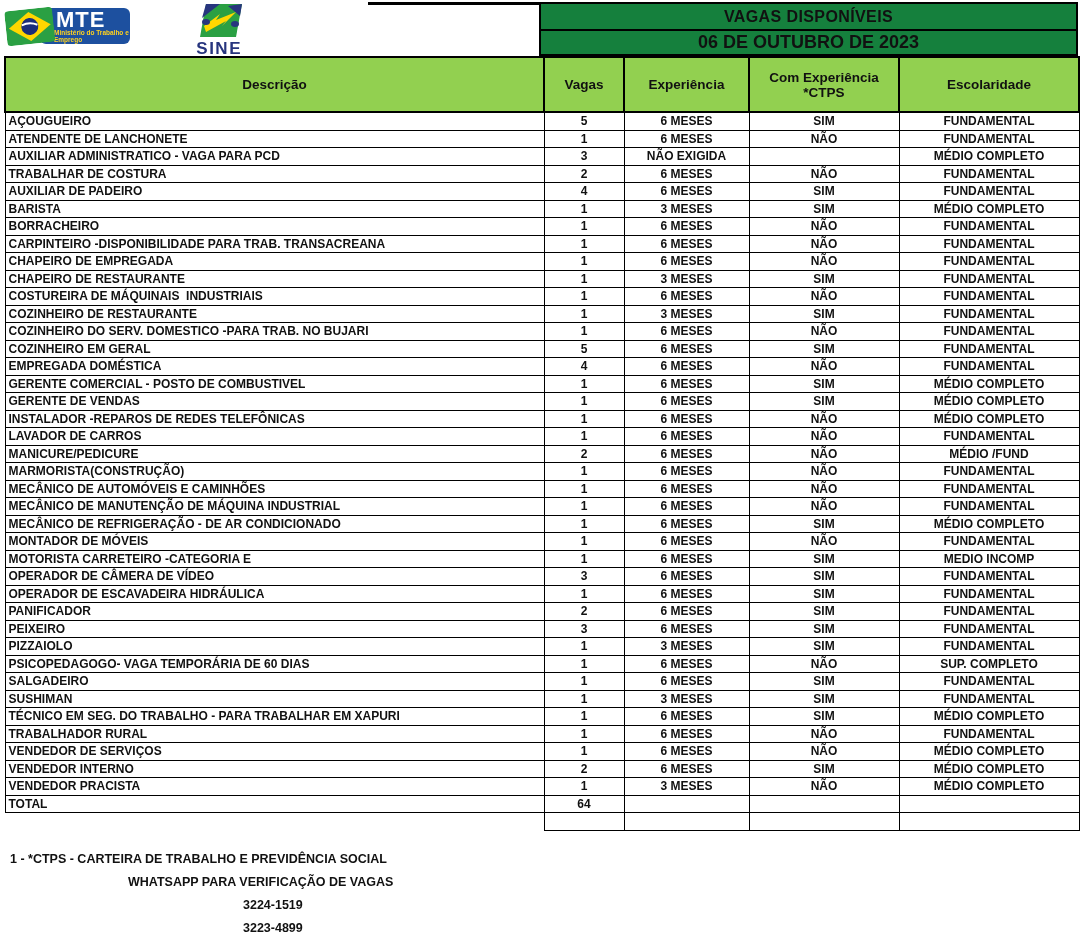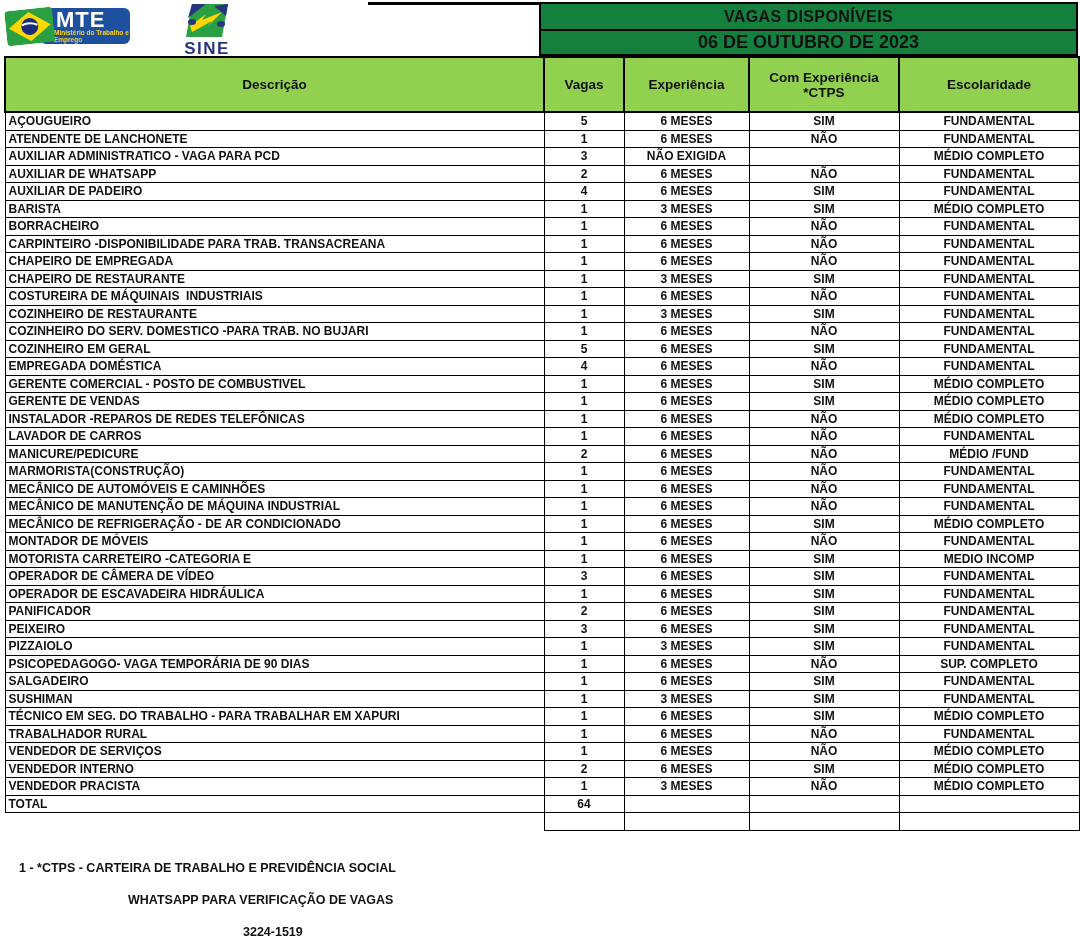--- a/index.html
+++ b/index.html
@@ -17,41 +17,41 @@
   .title-row1 { height:25px; border-bottom:2px solid #000; display:flex; align-items:center; justify-content:center; font-size:16px; letter-spacing:.4px; }
   .title-row2 { height:23px; display:flex; align-items:center; justify-content:center; font-size:18px; }
 
   
   .mte { position:absolute; left:8px; top:8px; width:122px; height:40px; }
   .mte-box { position:absolute; left:32px; top:0px; width:90px; height:36px; background:var(--logo_blue,#1d509f); border-radius:6px; }
   .mte-acronym { position:absolute; left:48px; top:-1px; color:#fff; font-size:22px; letter-spacing:1px; }
   .mte-sub { position:absolute; left:46px; top:21px; width:76px; color:var(--logo_yellow,#ffd21e); font-size:6.5px; line-height:7px; }
   .flag-wrap { position:absolute; left:-2px; top:1px; transform:rotate(-6deg); }
 
-  .sine { position:absolute; left:172px; top:4px; width:70px; text-align:center; }
+  .sine { position:absolute; left:172px; top:4px; width:70px; text-align:right; }
   .sine-word { font-size:17px; letter-spacing:1.5px; color:var(--sine_navy,#27357e); line-height:15px; }
   .sine-bar { margin:1px auto 0 auto; width:64px; height:5px; background:var(--flag_green,#2aa043); }
 
   
   table.jobs { position:absolute; left:4px; top:56px; width:1074px; border-collapse:collapse; table-layout:fixed; }
   table.jobs th {
     background:var(--header_green,#92d050);
     border:2px solid #000; font-size:13.5px; padding:4px; height:45px; text-align:center;
   }
   table.jobs td {
     border:1px solid #000; height:16.5px; line-height:16.5px; font-size:12px;
     padding:0 3px; overflow:hidden; white-space:pre;
   }
   td.desc  { text-align:left; }
   td.center{ text-align:center; }
   tr.ghost td.noborder { border:none; }
 
   
   .footer { position:absolute; left:5px; top:845px; font-size:12.5px; line-height:18px; }
-  .fn { margin:14px; }
+  .fn { margin:5px; }
   .whats { margin-left:123px; }
   .phone { margin-left:238px; }
 </style>
 </head>
 <body>
 
 <div class="page">
 
   <div class="topline"></div>
 
@@ -125,21 +125,21 @@
       <td class="center">FUNDAMENTAL</td>
     </tr>
         <tr>
       <td class="desc">AUXILIAR ADMINISTRATICO - VAGA PARA PCD</td>
       <td class="center">3</td>
       <td class="center">NÃO EXIGIDA</td>
       <td class="center"></td>
       <td class="center">MÉDIO COMPLETO</td>
     </tr>
         <tr>
-      <td class="desc">AUXILIAR DE WHATSAPP</td>
+      <td class="desc">TRABALHAR DE COSTURA</td>
       <td class="center">2</td>
       <td class="center">6 MESES</td>
       <td class="center">NÃO</td>
       <td class="center">FUNDAMENTAL</td>
     </tr>
         <tr>
       <td class="desc">AUXILIAR DE PADEIRO</td>
       <td class="center">4</td>
       <td class="center">6 MESES</td>
       <td class="center">SIM</td>
@@ -321,21 +321,21 @@
       <td class="center">FUNDAMENTAL</td>
     </tr>
         <tr>
       <td class="desc">PIZZAIOLO</td>
       <td class="center">1</td>
       <td class="center">3 MESES</td>
       <td class="center">SIM</td>
       <td class="center">FUNDAMENTAL</td>
     </tr>
         <tr>
-      <td class="desc">PSICOPEDAGOGO- VAGA TEMPORÁRIA DE 90 DIAS</td>
+      <td class="desc">PSICOPEDAGOGO- VAGA TEMPORÁRIA DE 60 DIAS</td>
       <td class="center">1</td>
       <td class="center">6 MESES</td>
       <td class="center">NÃO</td>
       <td class="center">SUP. COMPLETO</td>
     </tr>
         <tr>
       <td class="desc">SALGADEIRO</td>
       <td class="center">1</td>
       <td class="center">6 MESES</td>
       <td class="center">SIM</td>

